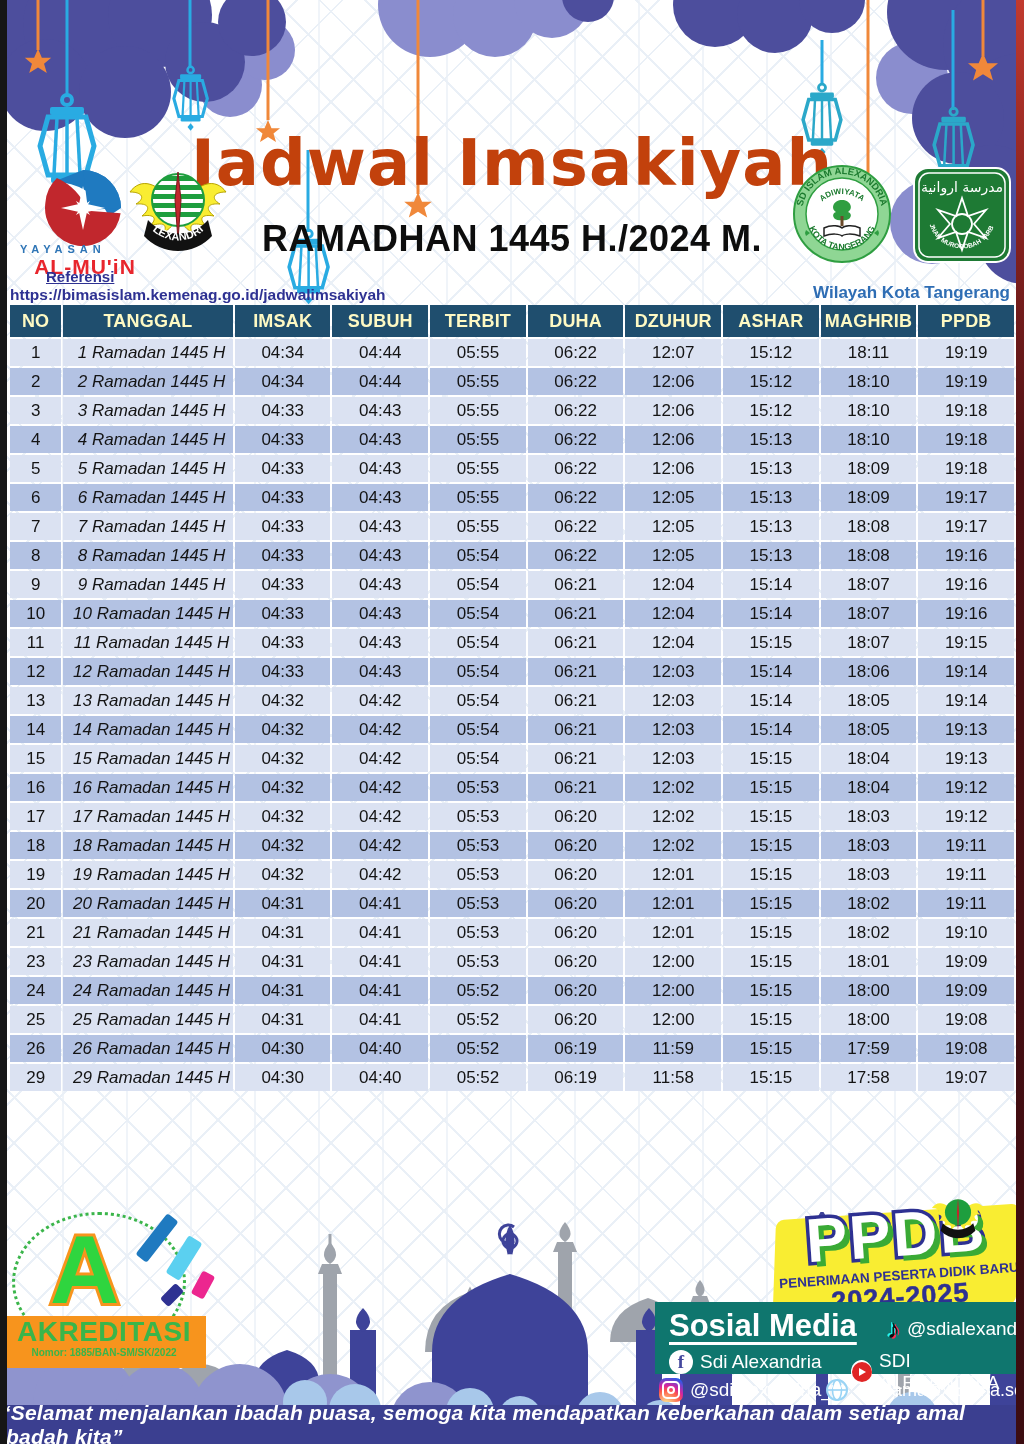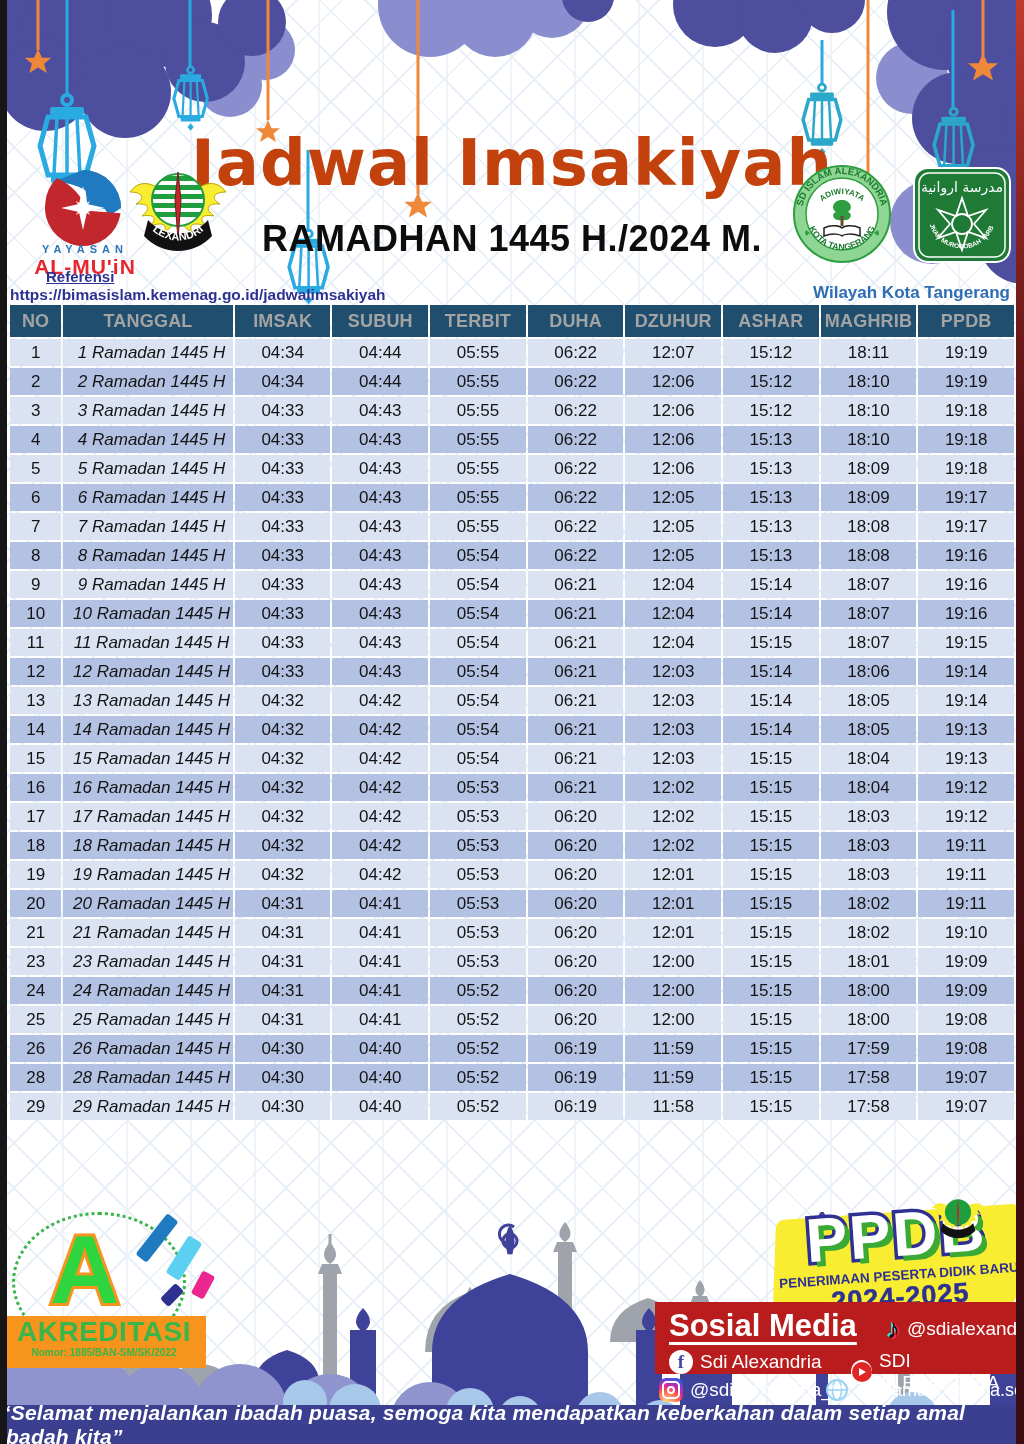--- a/index.html
+++ b/index.html
@@ -14,33 +14,33 @@
   .edge-right{position:absolute;right:0;top:0;width:8px;height:1444px;z-index:60;
     background:linear-gradient(#c23a2e 0%,#8c2420 14%,#4e1014 32%,#3c0c10 100%);}
   .top-decor{position:absolute;left:0;top:0;z-index:3;}
   .arabic-callig{position:absolute;left:0;right:0;top:6px;text-align:center;z-index:4;
     font-family:"DejaVu Sans",sans-serif;font-size:76px;font-weight:bold;color:#3D49A4;line-height:1.35;}
   .main-title{position:absolute;left:0;right:0;top:126px;text-align:center;z-index:4;
     font-family:"DejaVu Sans",sans-serif;font-size:64px;color:#c2410c;font-weight:600;letter-spacing:1px;}
   .sub-title{position:absolute;left:0;right:0;top:218px;text-align:center;z-index:4;
     font-size:36px;font-weight:bold;color:#0d0d0d;letter-spacing:.5px;}
   .logo{position:absolute;z-index:5;}
-  .yayasan-txt1{position:absolute;left:20px;top:243px;width:130px;text-align:center;z-index:5;
+  .yayasan-txt1{position:absolute;left:20px;top:243px;width:130px;text-align:left;z-index:5;
     font-size:11px;letter-spacing:5px;color:#2E75B6;font-weight:bold;}
   .yayasan-txt2{position:absolute;left:20px;top:255px;width:130px;text-align:center;z-index:5;
     font-size:21px;font-weight:bold;color:#E8262D;letter-spacing:1px;}
   .referensi{position:absolute;left:18px;top:268px;z-index:5;font-size:15px;font-weight:bold;
     color:#2E3192;text-decoration:underline;margin-left:28px;}
   .ref-url{position:absolute;left:10px;top:286px;z-index:5;font-size:15.5px;font-weight:bold;
     color:#2E3192;}
   .region{position:absolute;right:14px;top:283px;z-index:5;font-size:17px;font-weight:bold;color:#2E6DB4;}
   
   table.jadwal{position:absolute;left:8px;top:303px;width:1008px;z-index:5;
     border-collapse:separate;border-spacing:2px;background:transparent;}
-  table.jadwal th{background:#1F4E6E;color:#a3a3a3;font-size:18px;font-weight:bold;height:32px;
+  table.jadwal th{background:#1F4E6E;color:#fef9c3;font-size:18px;font-weight:bold;height:32px;
     padding:0 2px;letter-spacing:.2px;}
   table.jadwal td{height:27px;font-size:17px;color:#141414;text-align:center;padding:0 2px;}
   tr.row-odd td{background:#DBE2F2;}
   tr.row-even td{background:#B3C2E3;}
   td.cell-tanggal{text-align:left;padding-left:9px !important;font-style:italic;}
   .col-no{width:5.2%;} .col-tanggal{width:17.2%;} .col-t{width:9.7%;}
   
   .footer-decor{position:absolute;left:0;top:1212px;z-index:4;}
   .akr-circle{position:absolute;left:12px;top:1212px;width:168px;height:134px;border:3px dotted #3AB54A;
     border-radius:50%;z-index:5;}
@@ -55,21 +55,21 @@
   .ppdb-bg{position:absolute;left:-4px;top:2px;width:244px;height:100px;background:#F9ED32;
     transform:skewX(-6deg);border-radius:8px;}
   .ppdb-title{position:absolute;left:0;top:-6px;width:100%;text-align:center;font-size:62px;
     font-weight:bold;color:#fff;-webkit-text-stroke:7px #2E3192;paint-order:stroke fill;
     text-shadow:5px 5px 0 #3AAA35;letter-spacing:2px;line-height:1;}
   .ppdb-sub{position:absolute;left:0;top:58px;width:100%;text-align:center;font-size:13.5px;
     font-weight:bold;color:#2E3192;}
   .ppdb-years{position:absolute;left:0;top:72px;width:100%;text-align:center;font-size:27px;
     font-weight:bold;color:#2E3192;-webkit-text-stroke:.5px #2E3192;letter-spacing:1px;}
   .ppdb-minilogo{position:absolute;left:930px;top:1196px;z-index:7;}
-  .social{position:absolute;left:655px;top:1302px;width:361px;height:72px;background:#b91c1c;z-index:7;
+  .social{position:absolute;left:655px;top:1302px;width:361px;height:72px;background:#0f766e;z-index:7;
     color:#fff;}
   .social-head{position:absolute;left:14px;top:6px;font-size:31px;font-weight:bold;
     text-decoration:underline;text-underline-offset:6px;}
   .soc-item{position:absolute;display:flex;align-items:center;gap:7px;font-size:19px;}
   .soc-tiktok{left:232px;top:14px;} .soc-fb{left:14px;top:48px;} .soc-yt{left:196px;top:48px;}
   .soc-ig{left:4px;top:76px;} .soc-web{left:170px;top:76px;font-size:18px;}
   .icon-tiktok{font-size:26px;line-height:26px;color:#0b0b0b;font-weight:bold;
     text-shadow:-2px -1px 0 #25F4EE,2px 1px 0 #FE2C55;}
   .icon-fb{width:24px;height:24px;border-radius:50%;background:#fff;color:#44489E;font-weight:bold;
     font-size:19px;text-align:center;line-height:23px;font-family:"Liberation Serif",serif;}
@@ -577,32 +577,20 @@
           <td>26</td>
           <td class="cell-tanggal">26 Ramadan 1445 H</td>
           <td>04:30</td>
           <td>04:40</td>
           <td>05:52</td>
           <td>06:19</td>
           <td>11:59</td>
           <td>15:15</td>
           <td>17:59</td>
           <td>19:08</td>
-        </tr>
-        <tr class="row-even">
-          <td>28</td>
-          <td class="cell-tanggal">28 Ramadan 1445 H</td>
-          <td>04:30</td>
-          <td>04:40</td>
-          <td>05:52</td>
-          <td>06:19</td>
-          <td>11:59</td>
-          <td>15:15</td>
-          <td>17:58</td>
-          <td>19:07</td>
         </tr>
         <tr class="row-odd">
           <td>29</td>
           <td class="cell-tanggal">29 Ramadan 1445 H</td>
           <td>04:30</td>
           <td>04:40</td>
           <td>05:52</td>
           <td>06:19</td>
           <td>11:58</td>
           <td>15:15</td>

